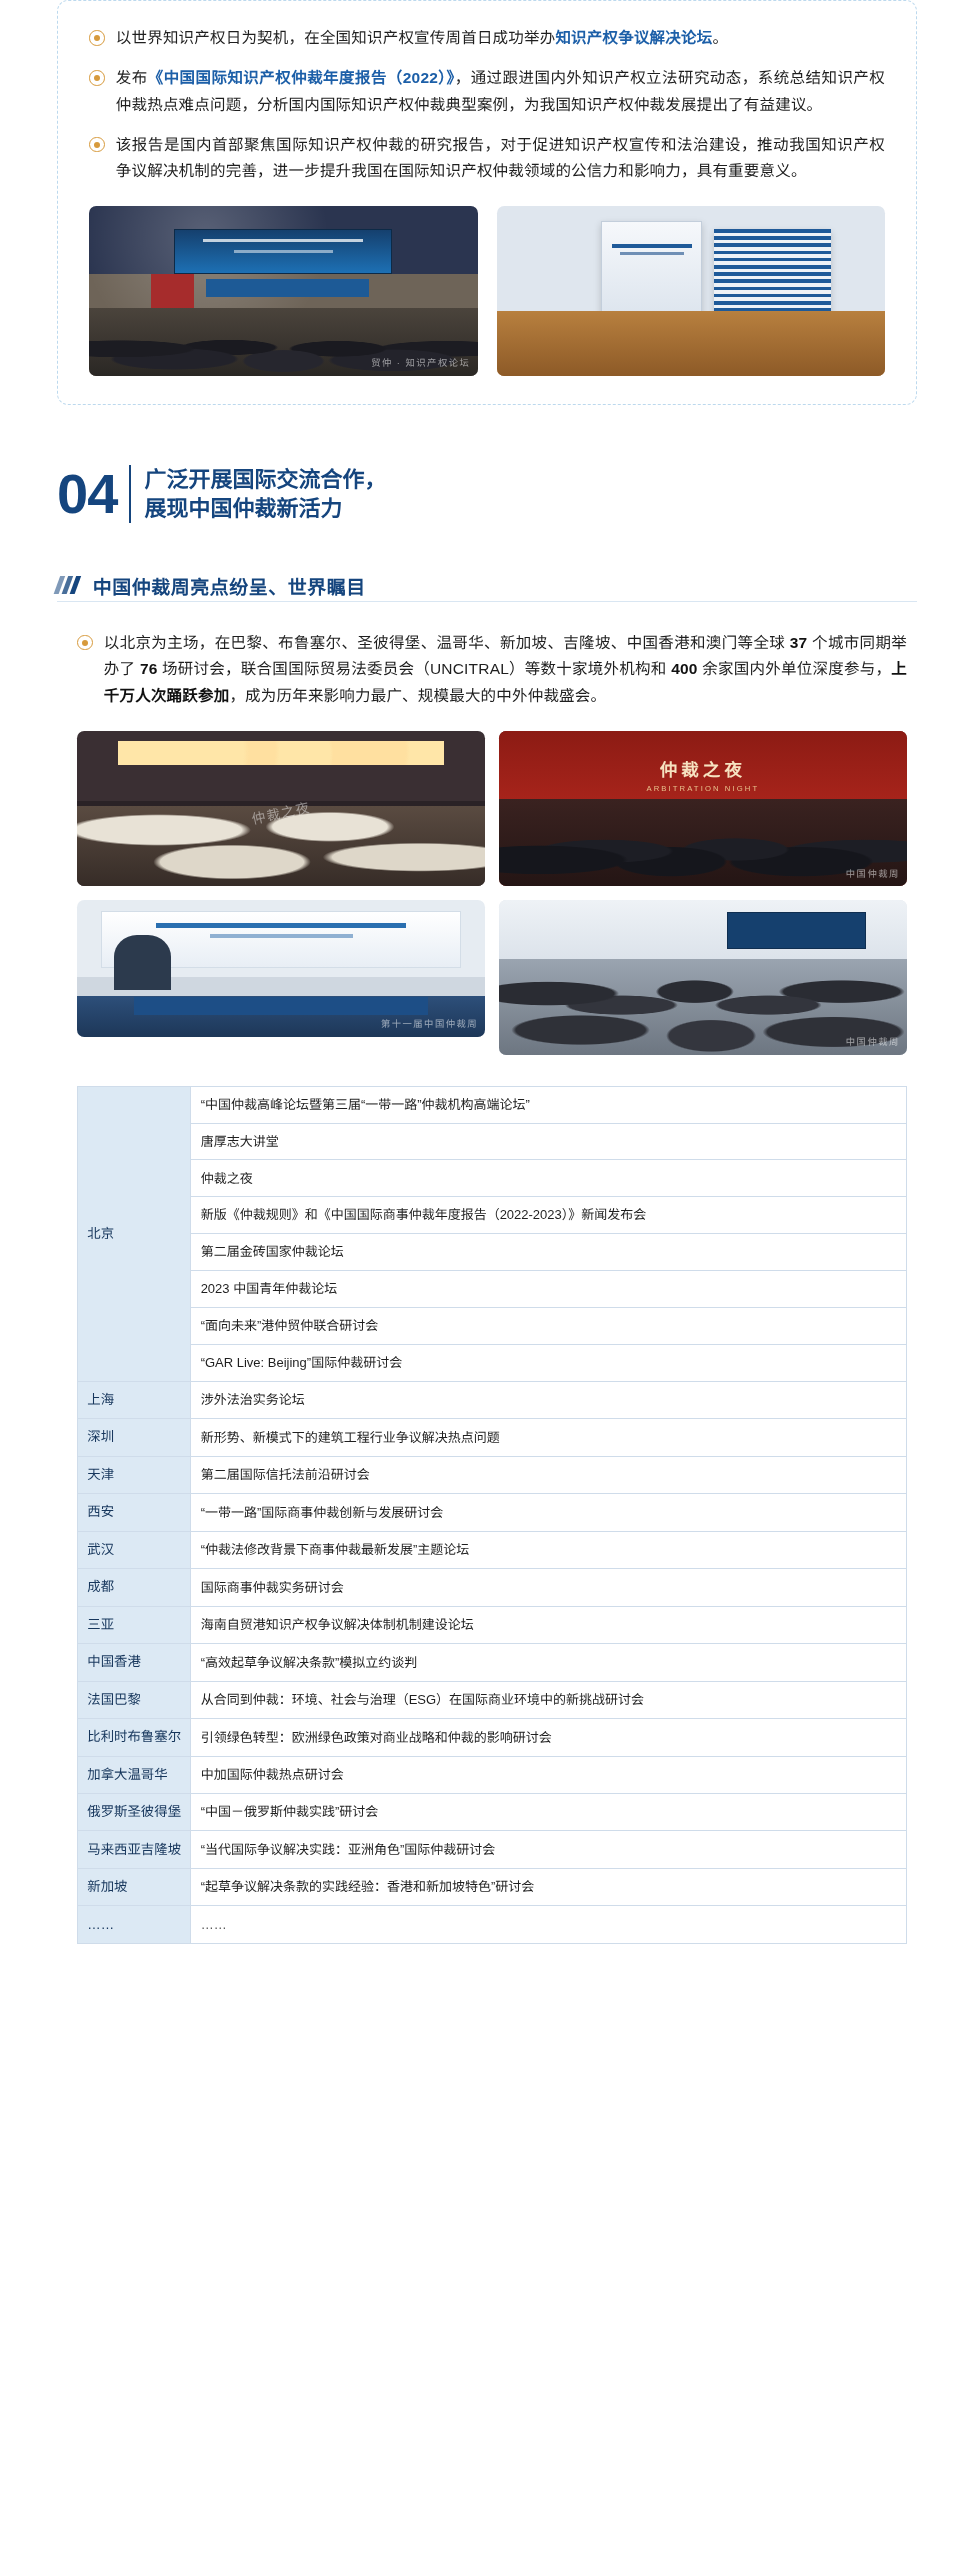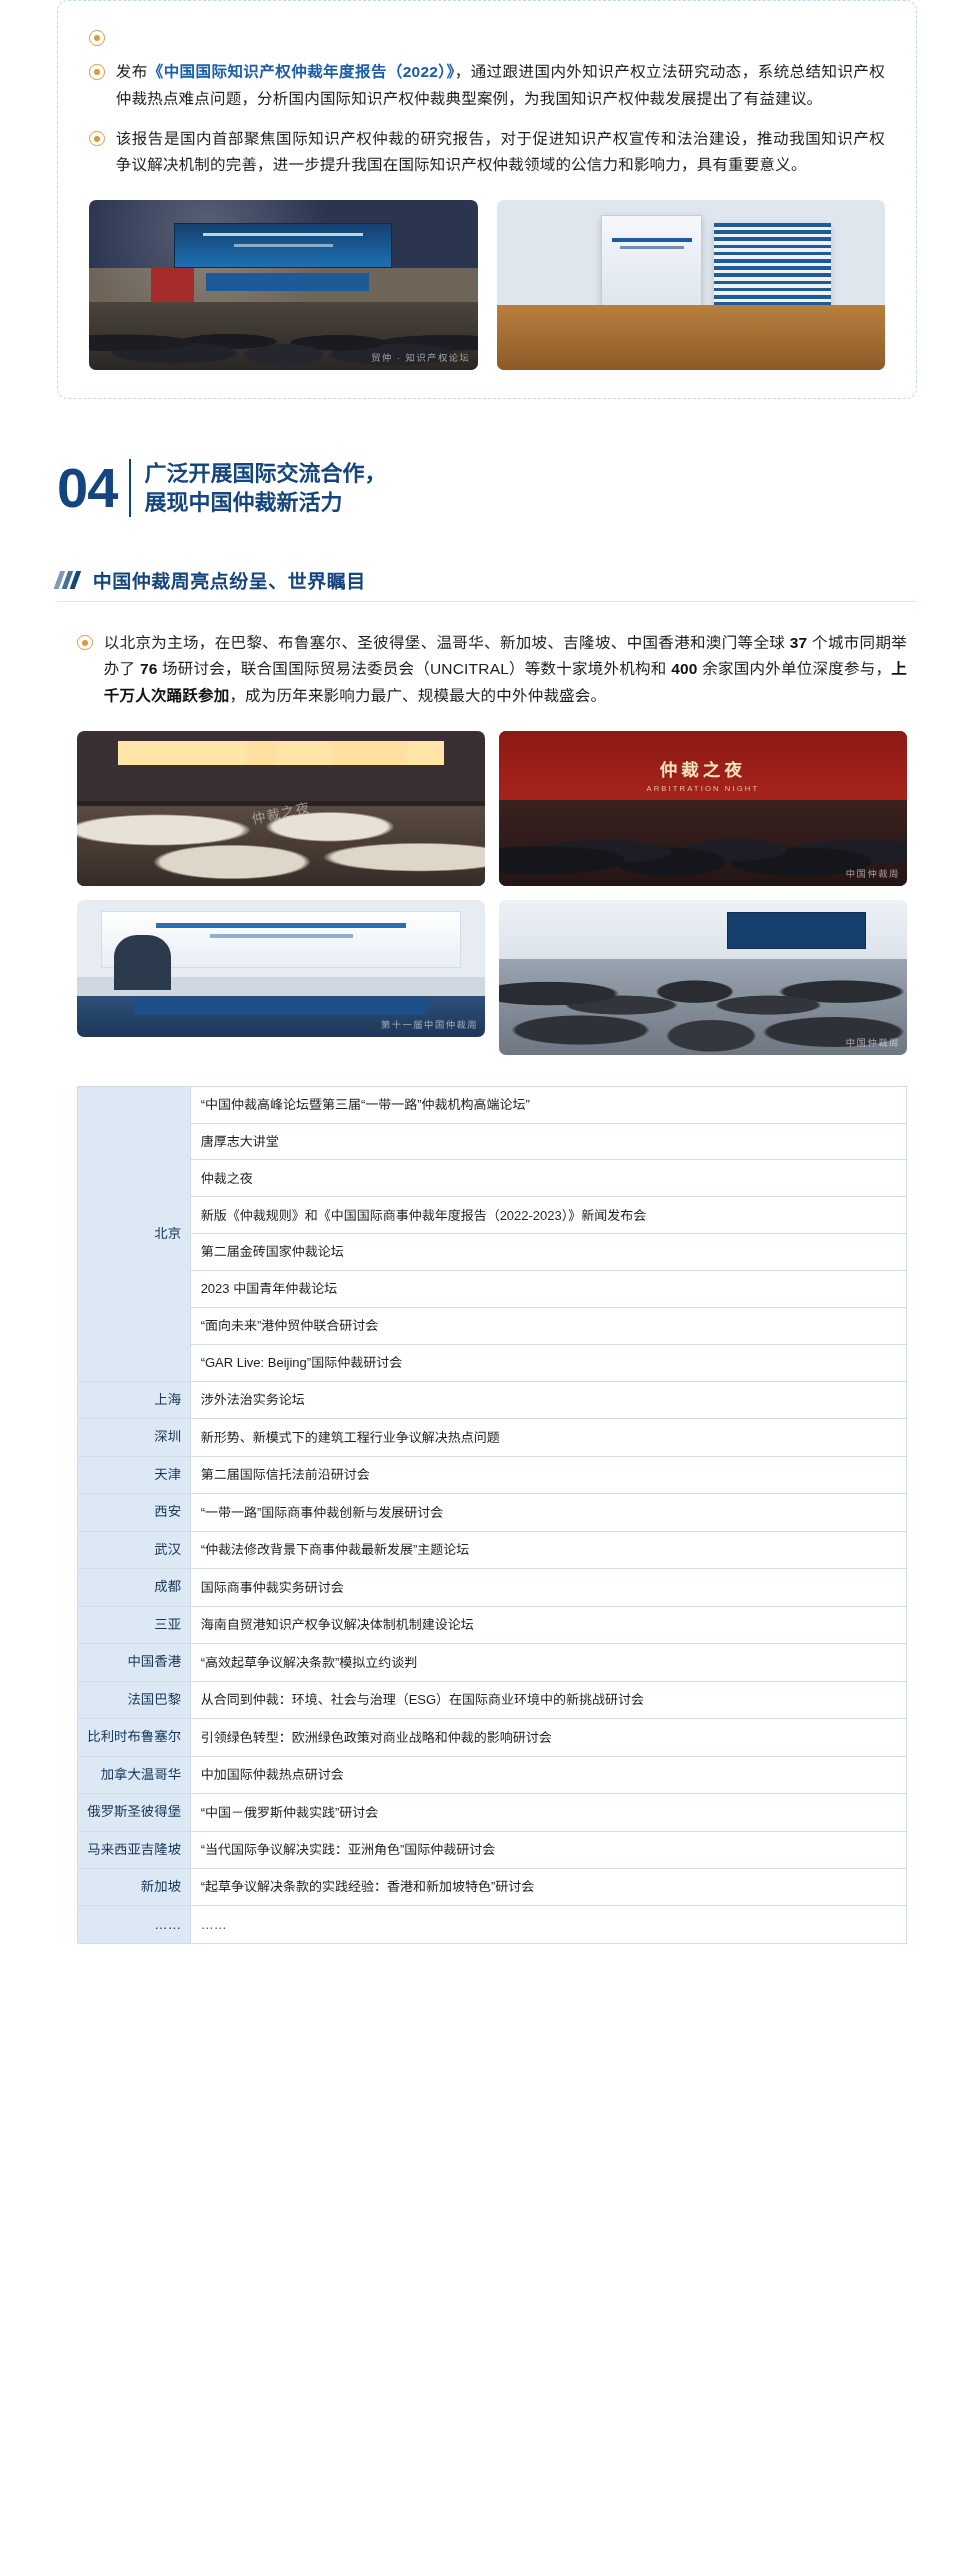--- a/index.html
+++ b/index.html
@@ -190,21 +190,21 @@
     line-height: 1.32;
     color: #15457e;
   }
 
   
   .sub-head {
     margin: 49px 57px 0 57px;
     display: flex;
     align-items: center;
     border-bottom: 1.5px solid #d9e6f2;
-    padding-bottom: 8px;
+    padding-bottom: 2px;
   }
   .slashes {
     display: flex;
     margin-right: 11.3px;
   }
   .slashes i {
     display: block;
     width: 4.6px; height: 17.5px;
     background: #15457e;
     transform: skewX(-20deg);
@@ -360,21 +360,21 @@
   }
   table.city-tbl td {
     border: 0.5px solid #cfdcea;
     padding: 8.2px 9.3px;
     line-height: 1.5;
     vertical-align: middle;
     margin-left: 36px;
   }
   table.city-tbl td.city {
     width: 100px;
-    text-align: right;
+    text-align: left;
     background: #dce9f4;
     font-size: 13.4px;
     color: #16365c;
     white-space: nowrap;
   }
   table.city-tbl td.item {
     background: #ffffff;
     text-align: left;
   }
   .tail-row td.city, .tail-row td.item { color: #555; }
@@ -383,20 +383,23 @@
 </style>
 </head>
 <body>
 
 <div class="page">
 
   <div class="card">
 
     <div class="bullet-row">
       <span class="bullet-mark"></span>
+      <div class="bullet-text">
+        以世界知识产权日为契机，在全国知识产权宣传周首日成功举办<b class="blue">知识产权争议解决论坛</b>。
+      </div>
     </div>
 
     <div class="bullet-row">
       <span class="bullet-mark"></span>
       <div class="bullet-text">
         发布<b class="blue">《中国国际知识产权仲裁年度报告（2022）》</b>，通过跟进国内外知识产权立法研究动态，系统总结知识产权仲裁热点难点问题，分析国内国际知识产权仲裁典型案例，为我国知识产权仲裁发展提出了有益建议。
       </div>
     </div>
 
     <div class="bullet-row">

